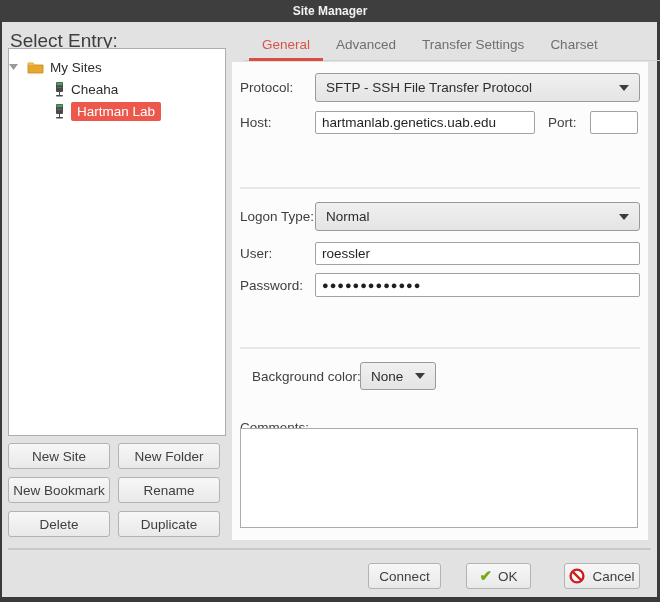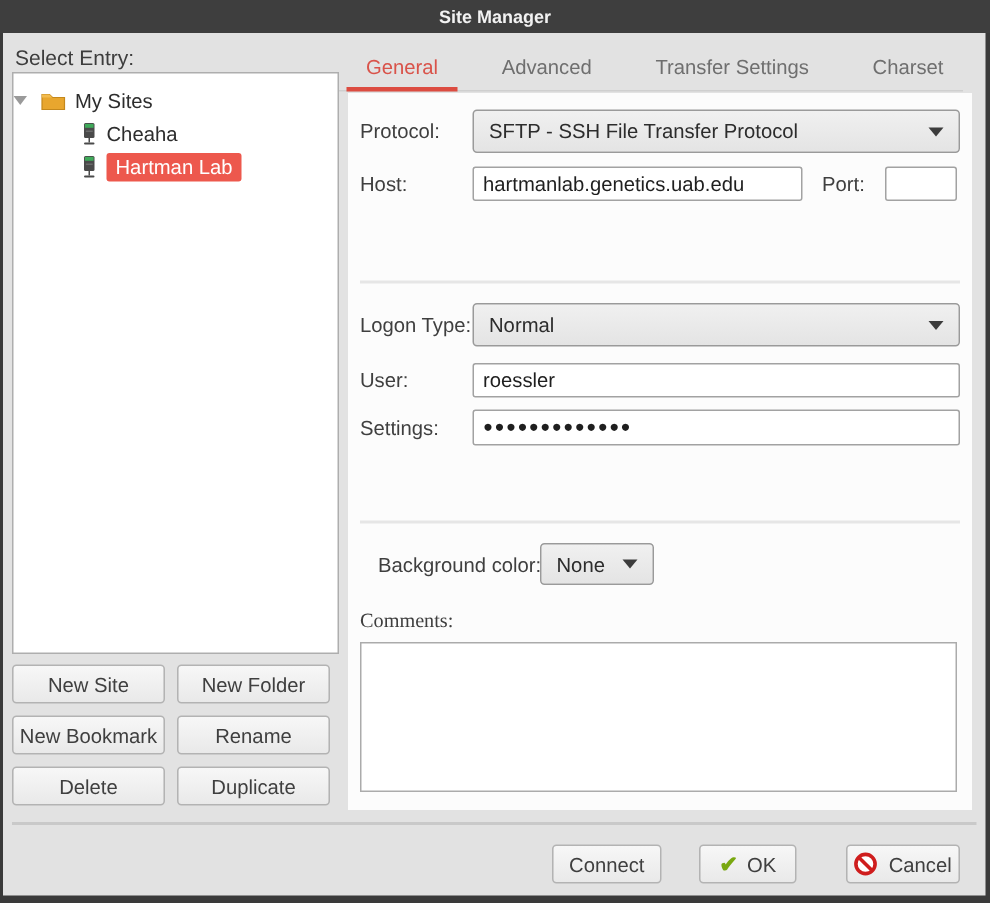--- a/index.html
+++ b/index.html
@@ -11,21 +11,21 @@
     position:absolute; top:0; left:0; right:0; height:22px;
     background:#3e3e3e; color:#f2f2f2; font-size:12px; font-weight:bold;
     display:flex; align-items:center; justify-content:center;
   }
   .content {
     position:absolute; top:22px; left:2px; right:3px; bottom:5px;
     background:#e2e2e2;
   }
 
   
-  .select-entry-label { position:absolute; left:8px; top:8px; font-size:14px; color:#3d3d3d; }
+  .select-entry-label { position:absolute; left:8px; top:8px; font-size:19px; color:#3d3d3d; }
   .tree-box {
     position:absolute; left:6px; top:26px; width:218px; height:388px;
     background:#ffffff; border:1px solid #aeaeae;
   }
   .tree-row { display:flex; align-items:center; height:22px; font-size:13.5px; color:#2d2d2d; cursor:default; }
   .tree-row.root { margin-top:7px; }
   .tree-row.child { padding-left:45px; }
   .expander { width:9px; height:6px; margin-right:9px; flex:0 0 auto; }
   .tree-icon { margin-right:6px; flex:0 0 auto; }
   .tree-label { white-space:nowrap; }
@@ -40,22 +40,22 @@
     cursor:default;
   }
   .side-buttons {
     position:absolute; left:6px; top:421px; width:212px;
     display:grid; grid-template-columns:102px 102px; gap:8px;
   }
   .side-buttons .btn { height:26px; }
 
   
   .tabbar {
-    position:absolute; left:224px; top:8px; width:416px; height:31px;
-    display:flex; align-items:flex-end; border-bottom:1px solid #cfcfcf;justify-content:space-between;
+    position:absolute; left:242px; top:8px; width:416px; height:31px;
+    display:flex; align-items:flex-end; border-bottom:1px solid #cfcfcf;
   }
   .tab {
     padding:6px 13px 6px; font-size:13.5px; color:#6f6f6f; cursor:default;
     border-bottom:3px solid transparent; margin-bottom:-1px;
   }
   .tab:first-child { margin-left:5px; }
   .tab.active { color:#d9534a; border-bottom-color:#dc4c41; }
 
   .panel {
     position:absolute; left:230px; top:40px; width:416px; height:478px;
@@ -169,32 +169,32 @@
 
       <div class="form-label" style="left:8px; top:140px; height:29px;">Logon Type:</div>
       <div class="selectbox" style="left:83px; top:140px; width:325px; height:29px;">
         <span class="sel-text">Normal</span>
         <span class="sel-arrow"></span>
       </div>
 
       <div class="form-label" style="left:8px; top:180px; height:23px;">User:</div>
       <input class="textinput" style="left: 83px; top: 180px; width: 325px; height: 23px;" value="roessler">
 
-      <div class="form-label" style="left:8px; top:211px; height:24px;">Settings:</div>
+      <div class="form-label" style="left:8px; top:211px; height:24px;">Password:</div>
       <input class="textinput password" style="left: 83px; top: 211px; width: 325px; height: 24px;" value="●●●●●●●●●●●●●">
 
       <div class="hsep" style="left:8px; top:285px; width:400px;"></div>
 
       <div class="form-label" style="left:20px; top:300px; height:28px;">Background color:</div>
       <div class="selectbox" style="left:128px; top:300px; width:76px; height:28px;">
         <span class="sel-text">None</span>
         <span class="sel-arrow"></span>
       </div>
 
-      <div class="form-label" style="left:8px; top:343px; height:18px;font-family:Liberation Serif, serif;">Comments:</div>
+      <div class="form-label" style="left:8px; top:356px; height:18px;">Comments:</div>
       <textarea class="comments-area" style=""></textarea>
     </div>
 
     <div class="footer-sep"></div>
     <button class="btn footer-btn btn-connect">
       <span>Connect</span>
     </button>
     <button class="btn footer-btn btn-ok">
       <span class="ok-check">✔</span>
       <span>OK</span>

